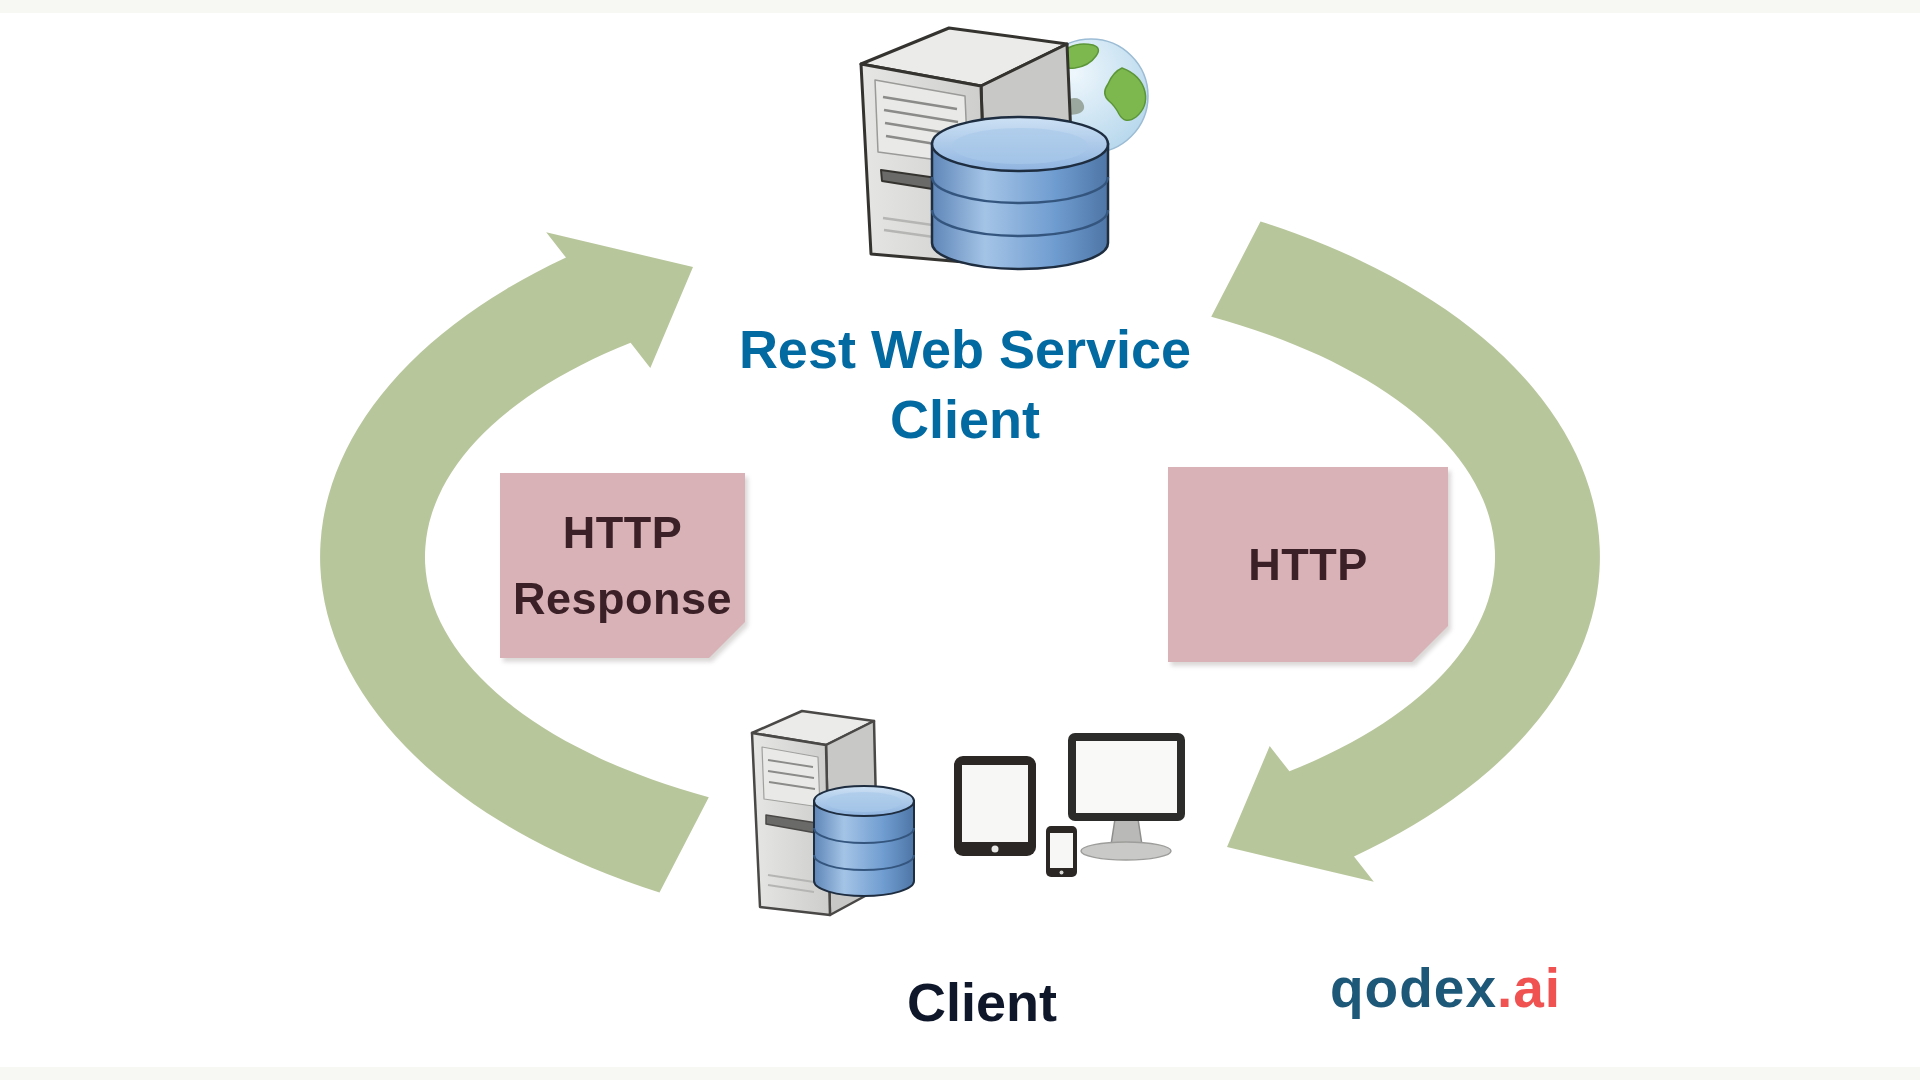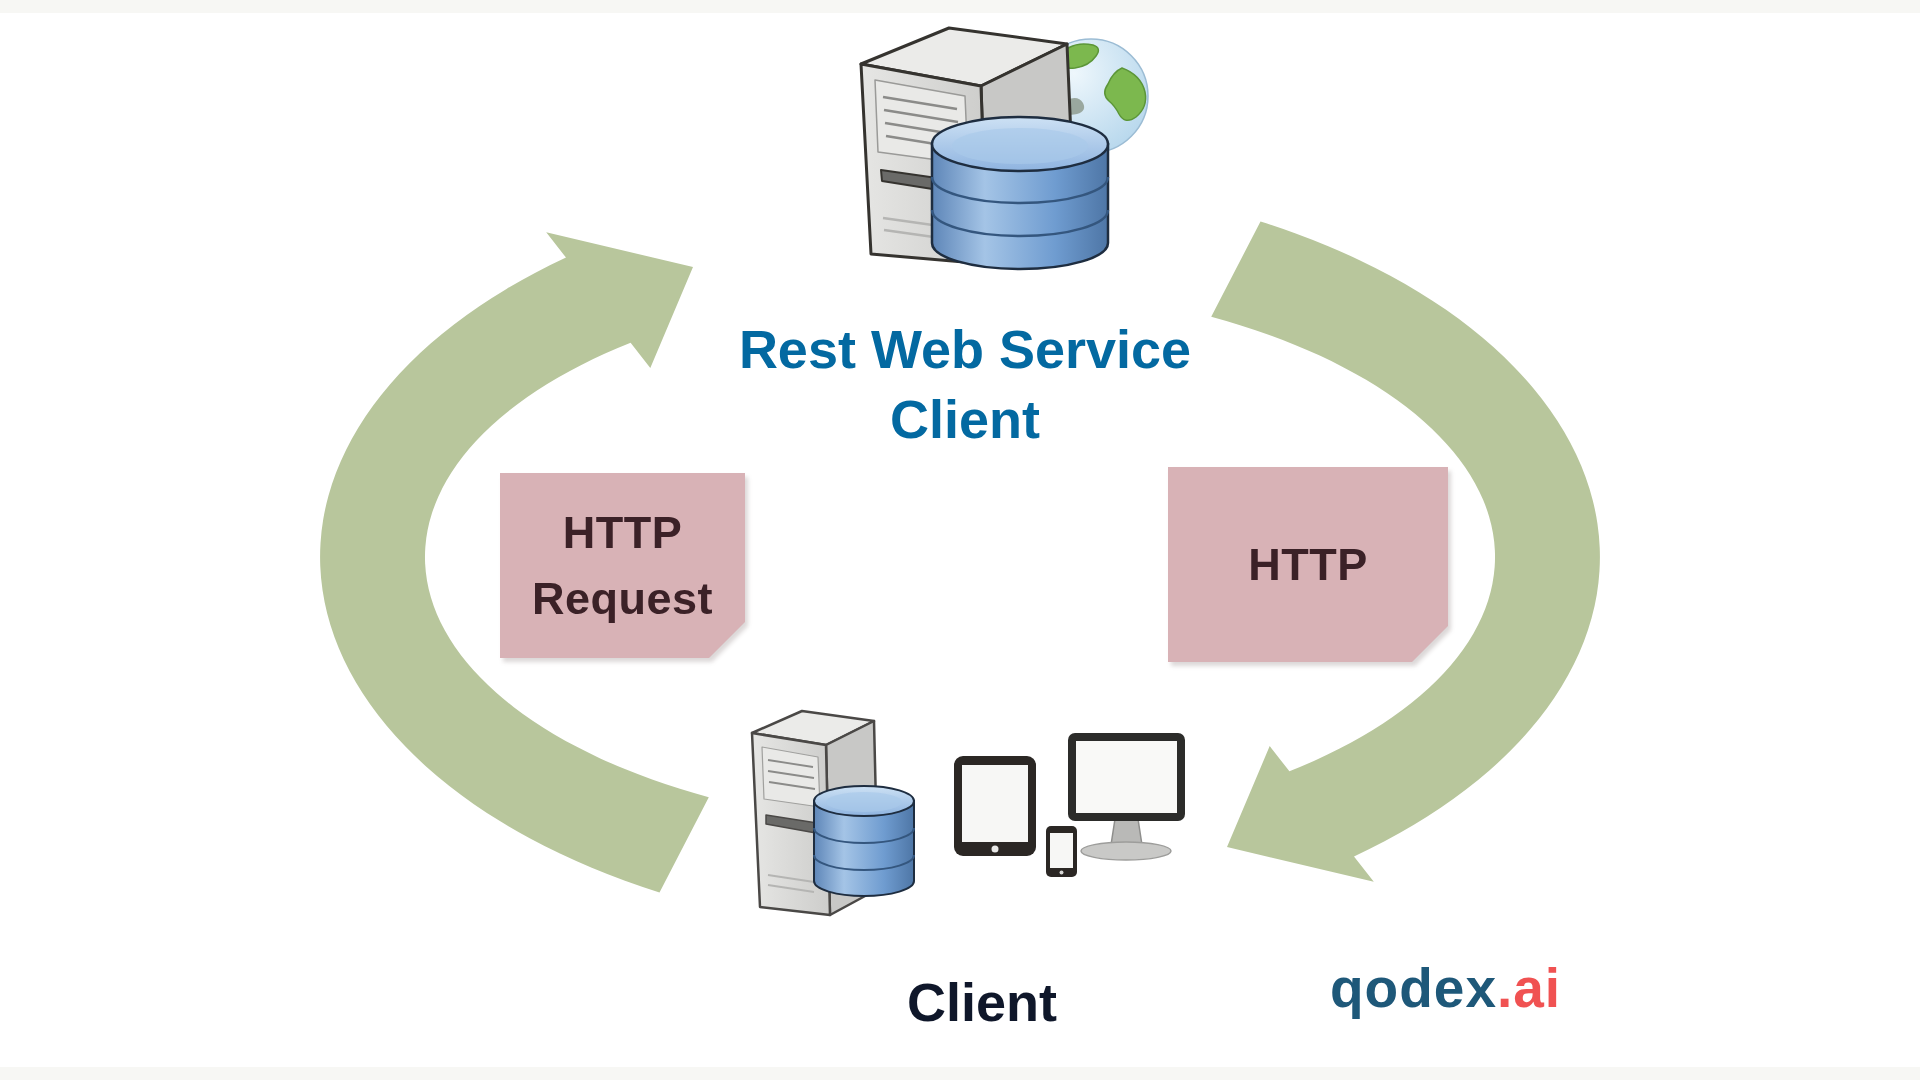--- a/index.html
+++ b/index.html
@@ -62,21 +62,21 @@
          L 1227 847
          L 1269.7 746.1
          L 1289.4 771.3
          A 535 272 0 0 0 1211.2 316.8
          Z" fill="#b8c69c"></path>
   </svg>
 
   <div class="label-box-wrap request-box-wrap">
     <div class="label-box">
       <div class="label-line">HTTP</div>
-      <div class="label-line">Request</div>
+      <div class="label-line">Response</div>
     </div>
   </div>
 
   <div class="label-box-wrap response-box-wrap">
     <div class="label-box">
       <div class="label-line">HTTP</div>
     </div>
   </div>
 
   <svg class="server-illustration" viewBox="0 0 320 270" aria-hidden="true">

